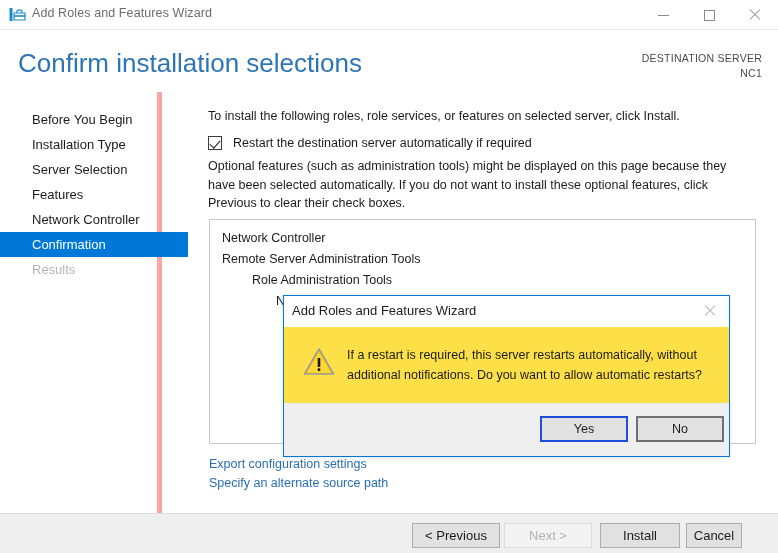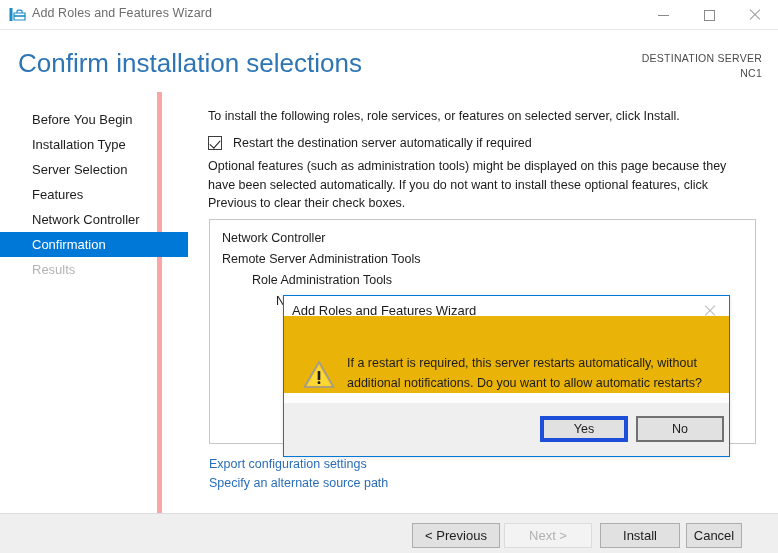--- a/index.html
+++ b/index.html
@@ -265,25 +265,25 @@
     right: 2px; top: 2px;
     width: 34px; height: 26px;
     display: flex; align-items: center; justify-content: center;
     cursor: default;
   }
   .modal-close .glyph-close:before,
   .modal-close .glyph-close:after { background: #b9b9b9; }
 
   .modal-body {
     position: absolute;
-    left: 0; top: 20px;
+    left: 0; top: 31px;
     width: 445px; height: 77px;
-    background: #eab308;
+    background: #fde047;
     display: flex;
-    align-items: flex-end;
+    align-items: flex-start;
   }
   .warn-icon {
     margin-left: 19px;
     margin-top: 20px;
     flex: 0 0 auto;
   }
   .modal-message {
     margin-left: 12px;
     margin-top: 18px;
     margin-right: 14px;
@@ -295,21 +295,21 @@
     position: absolute;
     left: 0; bottom: 0;
     width: 445px; height: 53px;
     background: #efefef;
   }
   .dlg-btn {
     position: absolute;
     top: 13px;
     height: 26px;
     background: #e1e1e1;
-    border: 4px solid #1d4ed8;
+    border: 2px solid #1d4ed8;
     font-family: "Liberation Sans", sans-serif;
     font-size: 12.5px;
     color: #1c1c1c;
     display: flex;
     align-items: center;
     justify-content: center;
     cursor: default;
   }
   .dlg-yes { left: 256px; width: 88px; }
   .dlg-no  { left: 352px; width: 88px; border: 2px solid #707070; }

